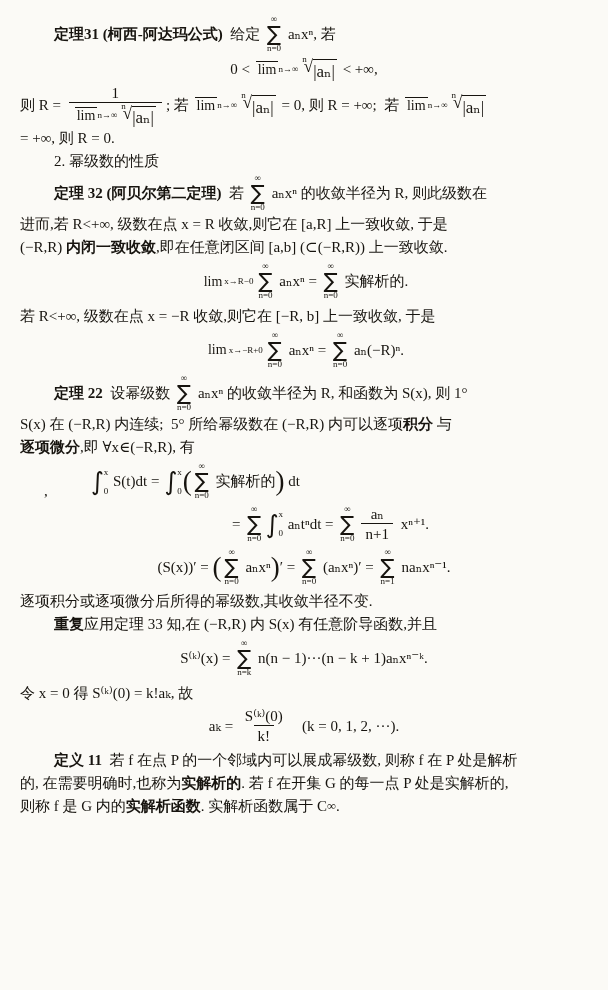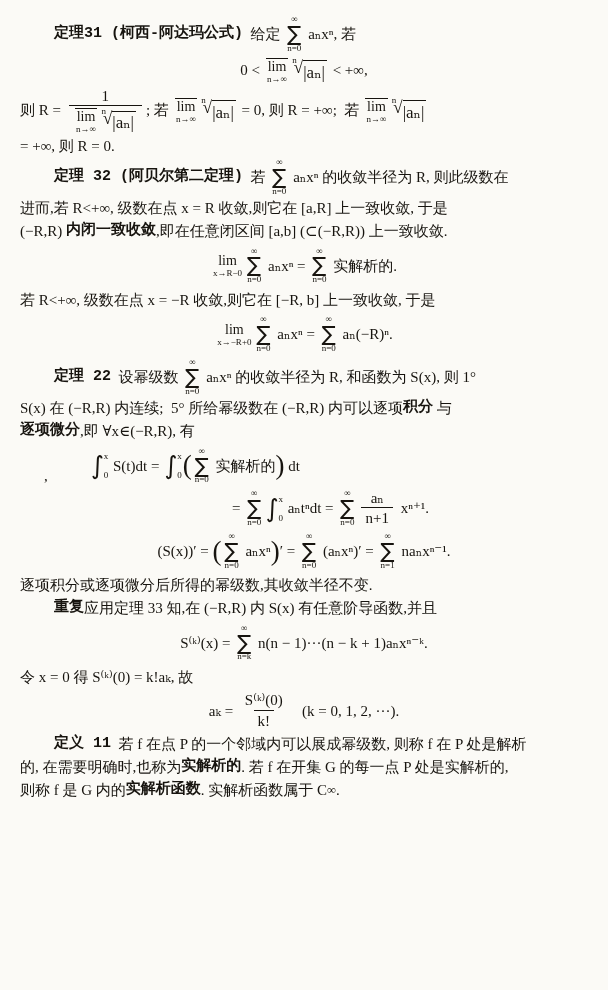--- a/index.html
+++ b/index.html
@@ -7,27 +7,27 @@
     width:608px;height:990px;overflow:hidden;
     background:#fbfaf6;color:#17140f;
     font-family:"Liberation Serif","DejaVu Serif",serif;
     font-size:15px;line-height:1.25;
   }
   .page{padding:14px 20px 0 20px;}
   .row{display:flex;align-items:center;flex-wrap:nowrap;margin:1px 0;min-height:22px;}
   .row.center{justify-content:center;}
   .row.indent{padding-left:34px;}
   .txt{white-space:pre-wrap;}
-  .bold{font-weight:bold;font-family:Liberation Mono, monospace;}
+  .bold{font-weight:bold;}
   
   .sumstk{display:inline-flex;flex-direction:column;align-items:center;line-height:1;margin:0 3px;}
   .sumstk .stop,.sumstk .sbot{font-size:9px;line-height:1.1;}
   .sumstk .ssym{font-size:21px;line-height:.9;font-family:"DejaVu Sans",sans-serif;}
   
-  .limstk{display:inline-flex;flex-direction:column;align-items:center;line-height:1;margin:0 2px;}
+  .limstk{display:inline-flex;align-items:center;line-height:1;margin:0 2px;}
   .limstk .ltop{font-size:14px;padding:1px 2px 1px;}
   .limstk.bar .ltop{border-top:1.2px solid #17140f;}
   .limstk .lbot{font-size:9px;line-height:1;}
   
   .nroot{display:inline-flex;align-items:flex-start;margin:0 2px;}
   .nroot .idx{font-size:9px;margin-right:-3px;transform:translateY(-4px);}
   .nroot .rsym{font-size:17px;line-height:1;}
   .nroot .rad{border-top:1.1px solid #17140f;padding:1px 2px 0 0;font-size:17px;transform:translateY(1px);}
   
   .frac{display:inline-flex;flex-direction:column;align-items:center;margin:0 4px;}
@@ -109,20 +109,23 @@
     <span class="nroot">
       <span class="idx">n</span>
       <span class="rsym">√</span>
       <span class="rad">|aₙ|</span>
     </span>
   </div>
   <div class="row">
     <span class="txt">= +∞, 则 R = 0.</span>
   </div>
 
+  <div class="row indent">
+    <span class="txt">2. 幂级数的性质</span>
+  </div>
 
   <div class="row indent">
     <span class="txt bold">定理 32 (阿贝尔第二定理)</span>
     <span class="txt">  若 </span>
     <span class="sumstk">
       <span class="stop">∞</span>
       <span class="ssym">∑</span>
       <span class="sbot">n=0</span>
     </span>
     <span class="txt"> aₙxⁿ 的收敛半径为 R, 则此级数在</span>

